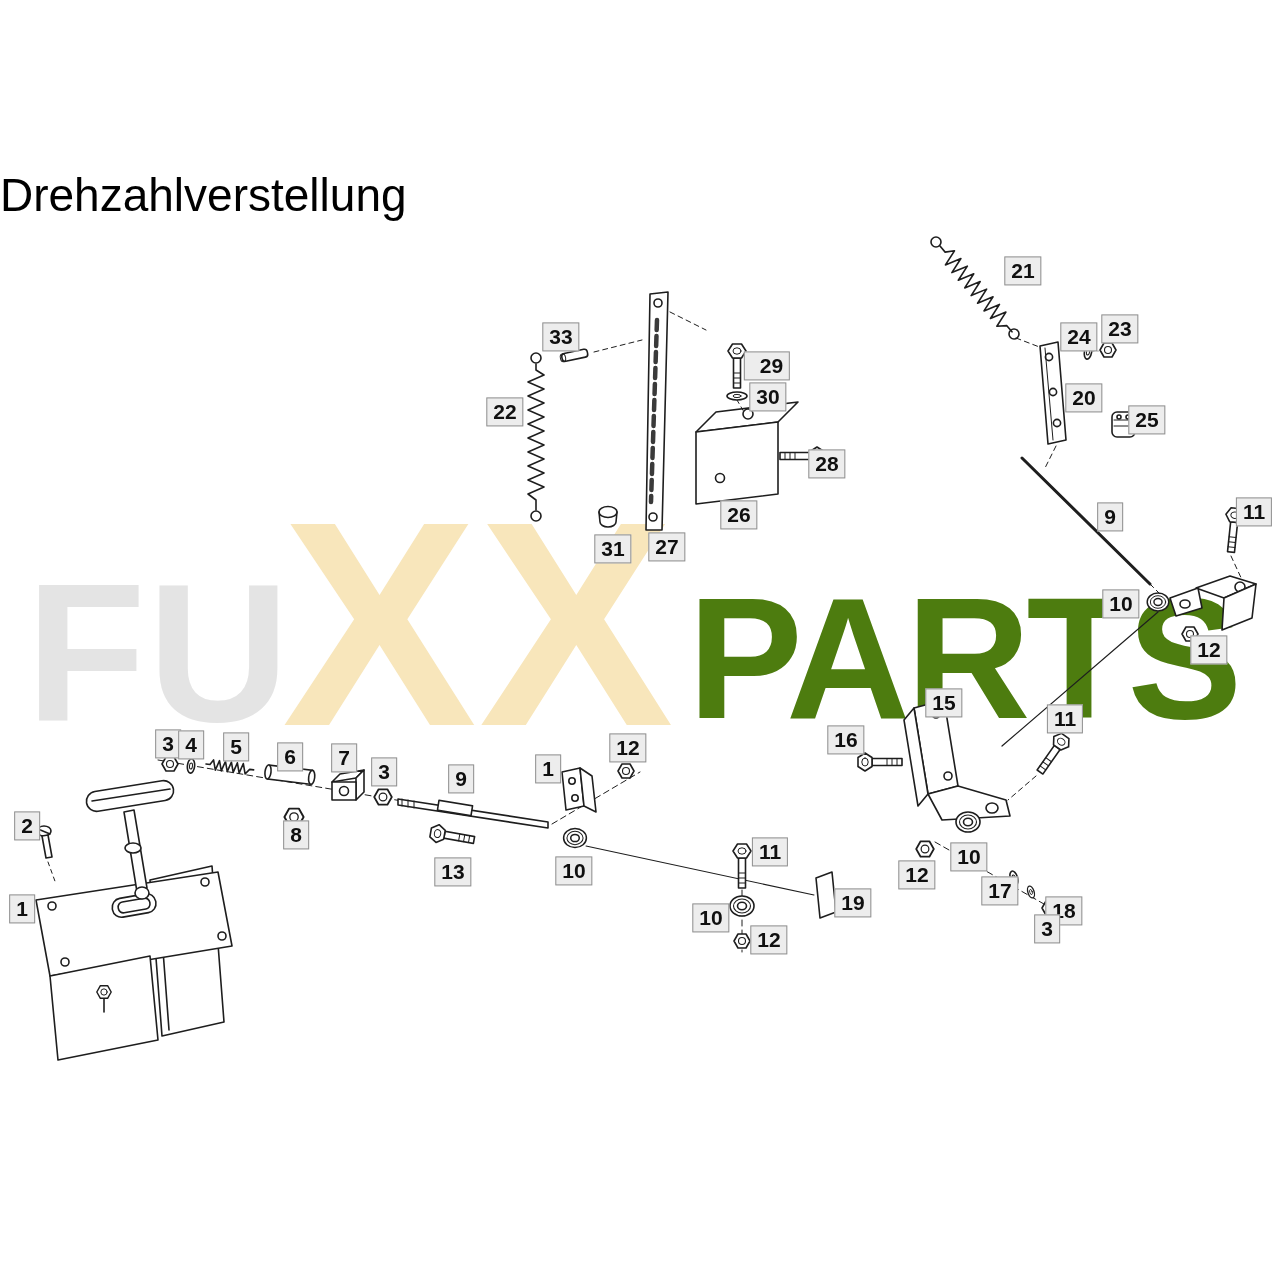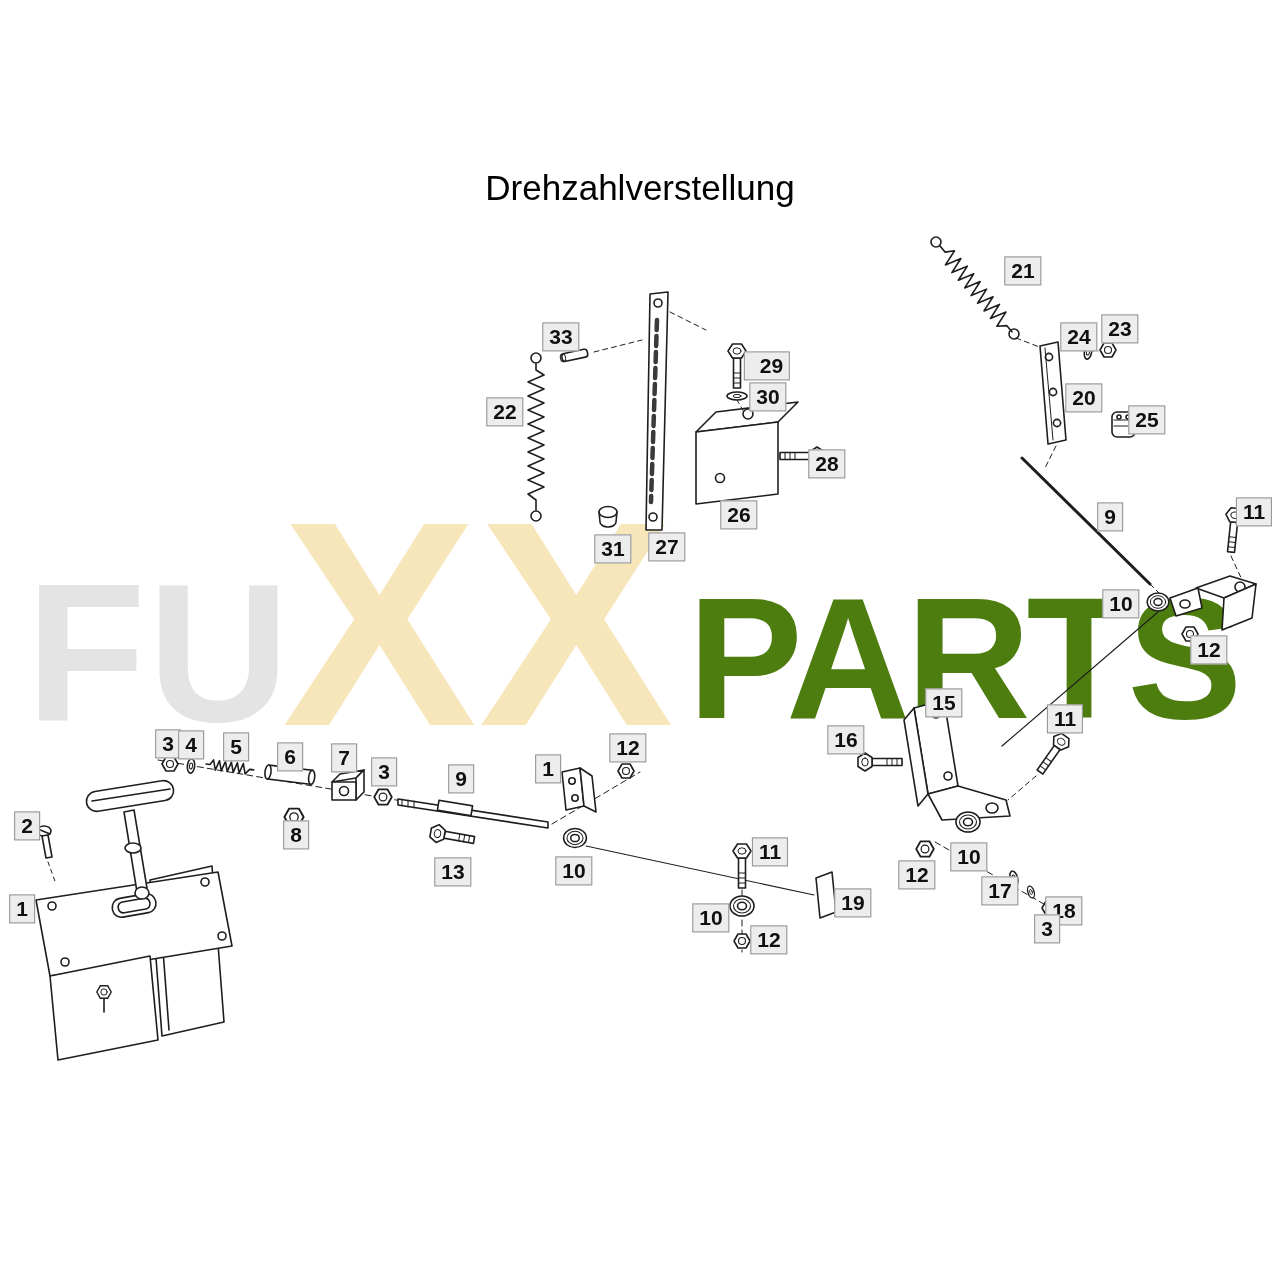--- a/index.html
+++ b/index.html
@@ -4,21 +4,21 @@
 <style>
   html,body{margin:0;padding:0;background:#ffffff;}
   .page{position:relative;width:1280px;height:1280px;background:#fff;overflow:hidden;
         font-family:"Liberation Sans",sans-serif;}
   .wm{position:absolute;z-index:1;font-weight:700;line-height:1;white-space:nowrap;
       user-select:none;}
   .wm-fu{left:26px;top:556px;font-size:196px;letter-spacing:2px;}
   .wm-xx{left:282px;top:478px;font-size:292px;letter-spacing:2px;text-align:right;}
   .wm-parts{left:688px;top:572px;font-size:172px;letter-spacing:-4px;}
   .title{position:absolute;z-index:4;left:0;top:168px;width:1280px;margin:0;
-         text-align:center;font-size:35px;font-weight:400;color:#000;}
+         text-align:left;font-size:46px;font-weight:400;color:#000;}
   .artwork{position:absolute;z-index:2;left:0;top:0;}
   .labels{position:absolute;z-index:3;left:0;top:0;width:1280px;height:1280px;pointer-events:none;}
   .part-label{position:absolute;transform:translate(-50%,-50%);
       background:#ededed;border:1px solid #8f8f8f;padding:1px 6px;
       font-size:21px;font-weight:600;color:#101010;line-height:1.2;}
 </style>
 </head>
 <body>
 
 <div class="page">

